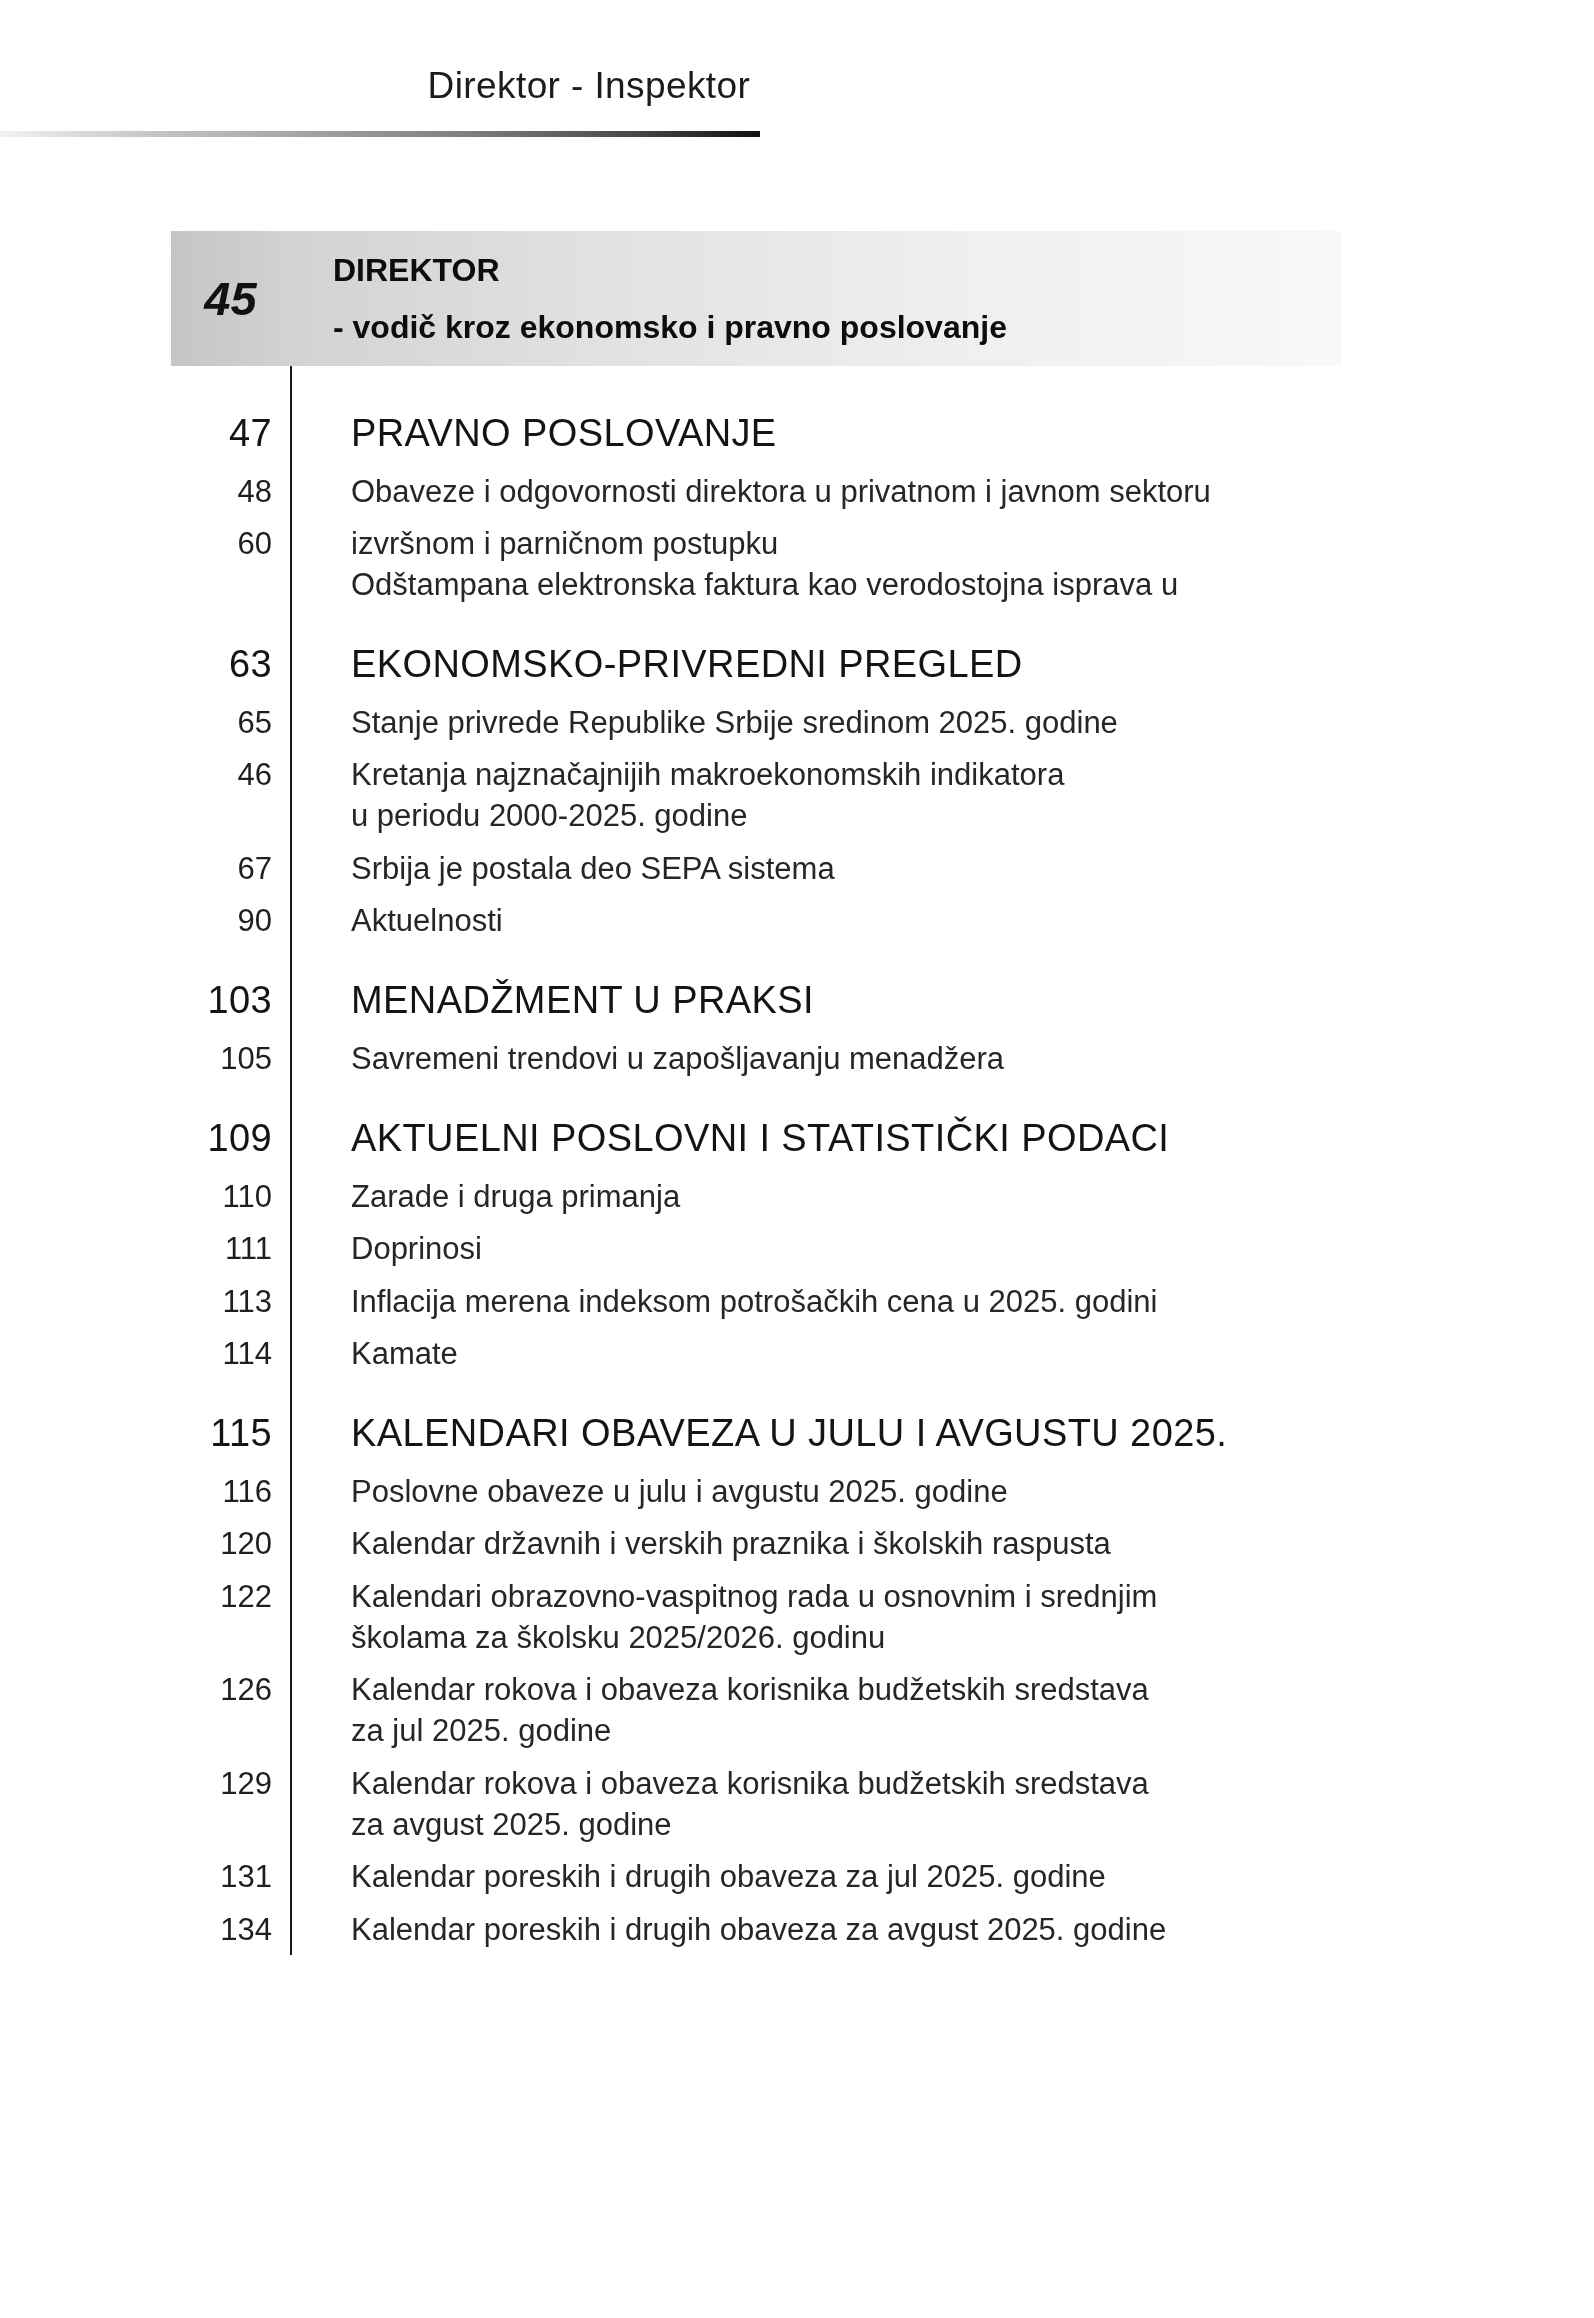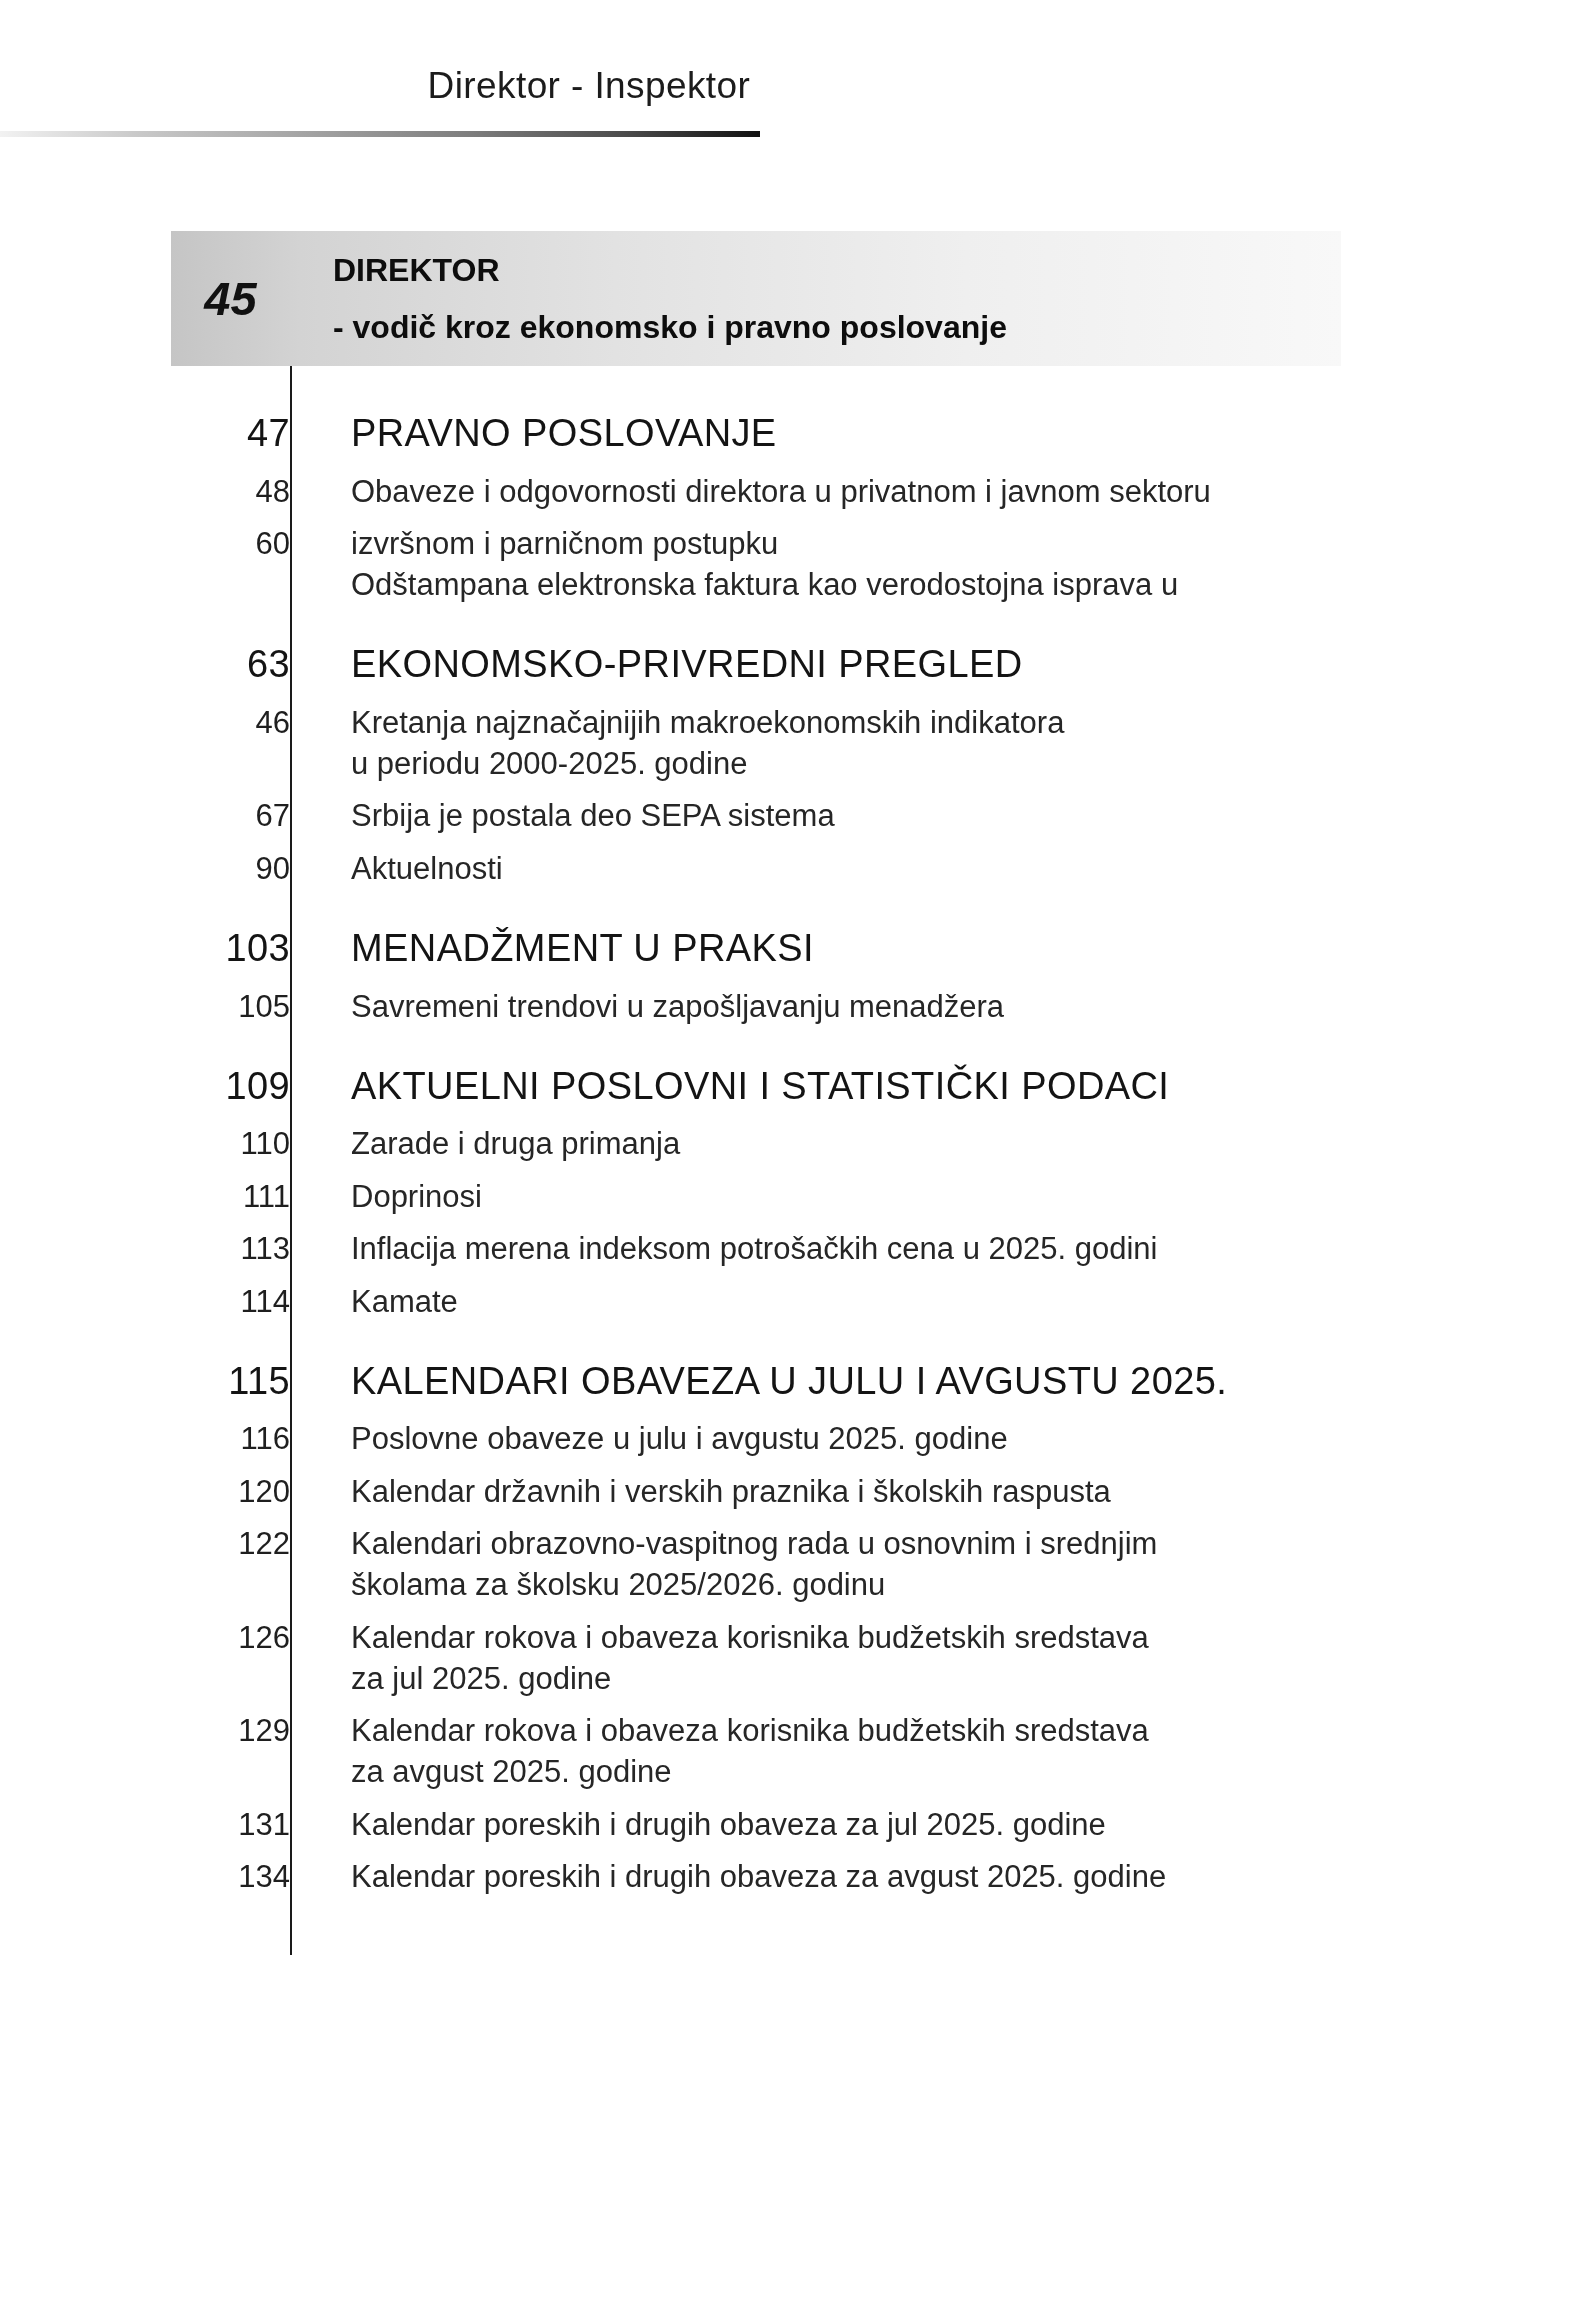--- a/index.html
+++ b/index.html
@@ -83,20 +83,21 @@
   }
 
   .row {
     display: flex;
     align-items: flex-start;
   }
   .row .num {
     flex: 0 0 119px;
     box-sizing: border-box;
     width: 119px;
+    padding-right: 18px;
     text-align: right;
     font-size: 31px;
     line-height: 41px;
     color: #1f1f1f;
   }
   .row .titles {
     padding-left: 61px;
     font-size: 31px;
     line-height: 41px;
     color: #262626;
@@ -152,20 +153,26 @@
           <div class="tline">Odštampana elektronska faktura kao verodostojna isprava u</div>
         </div>
   </div>
       <div class="row section">
     <div class="num">63</div>
     <div class="titles">
           <div class="tline">EKONOMSKO-PRIVREDNI PREGLED</div>
         </div>
   </div>
       <div class="row item">
+    <div class="num">65</div>
+    <div class="titles">
+          <div class="tline">Stanje privrede Republike Srbije sredinom 2025. godine</div>
+        </div>
+  </div>
+      <div class="row item">
     <div class="num">46</div>
     <div class="titles">
           <div class="tline">Kretanja najznačajnijih makroekonomskih indikatora</div>
           <div class="tline">u periodu 2000-2025. godine</div>
         </div>
   </div>
       <div class="row item">
     <div class="num">67</div>
     <div class="titles">
           <div class="tline">Srbija je postala deo SEPA sistema</div>

